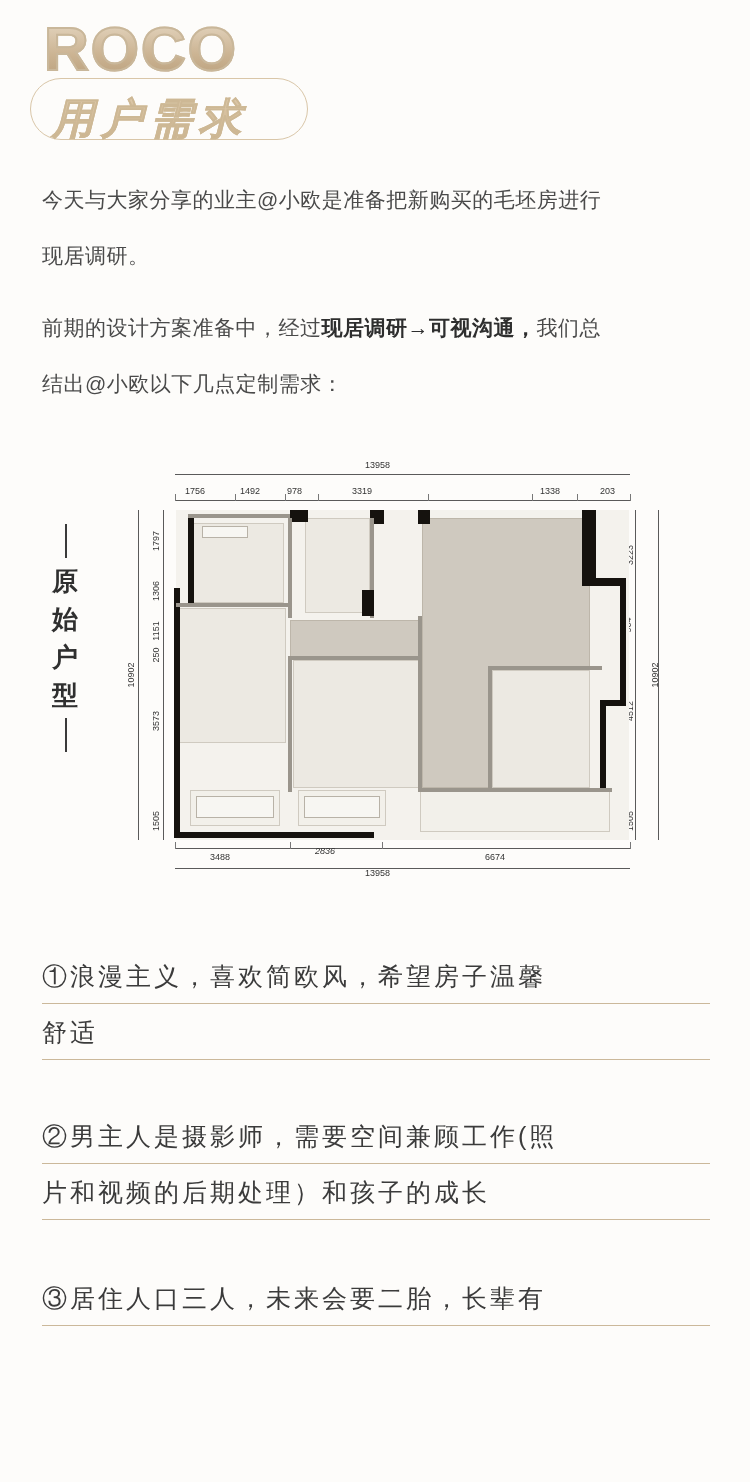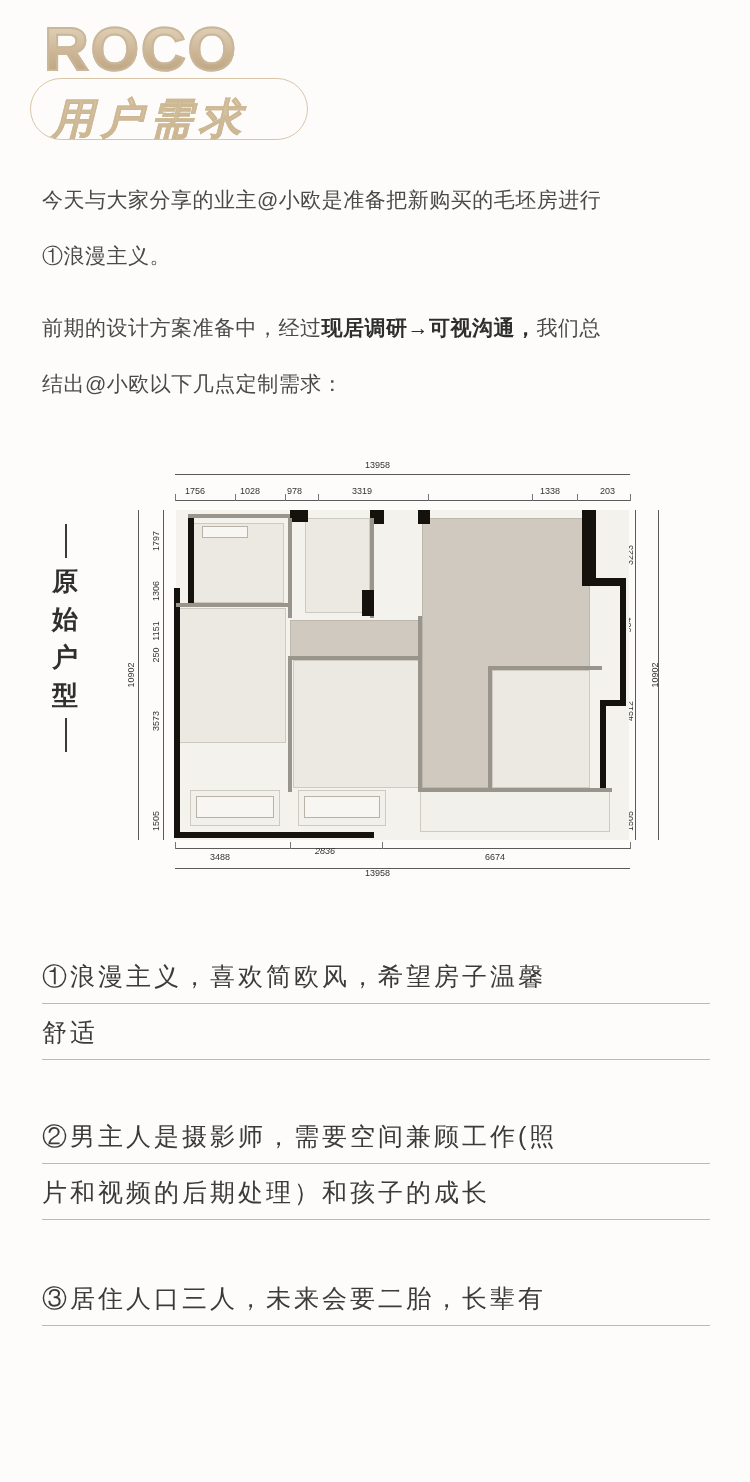--- a/index.html
+++ b/index.html
@@ -192,21 +192,21 @@
 
 <div class="page">
 
   <div class="logo">ROCO</div>
 
   <div class="title-pill"></div>
   <div class="title-text">用户需求</div>
 
   <div class="para" id="para1">
     <span>今天与大家分享的业主@小欧是准备把新购买的毛坯房进行</span><br>
-    <span>①浪漫主义。</span>
+    <span>现居调研。</span>
   </div>
 
   <div class="para" id="para2">
     <span>前期的设计方案准备中，经过</span><b>现居调研→可视沟通，</b><span>我们总</span><br>
     <span>结出@小欧以下几点定制需求：</span>
   </div>
 
   <div class="plan-wrap">
 
     <div class="side-label">
@@ -227,21 +227,21 @@
       <div class="tick" style="left:45px; top:46px;"></div>
       <div class="tick" style="left:105px; top:46px;"></div>
       <div class="tick" style="left:155px; top:46px;"></div>
       <div class="tick" style="left:188px; top:46px;"></div>
       <div class="tick" style="left:298px; top:46px;"></div>
       <div class="tick" style="left:402px; top:46px;"></div>
       <div class="tick" style="left:447px; top:46px;"></div>
       <div class="tick" style="left:500px; top:46px;"></div>
 
       <div class="dim" style="left:55px; top:38px;">1756</div>
-      <div class="dim" style="left:110px; top:38px;">1028</div>
+      <div class="dim" style="left:110px; top:38px;">1492</div>
       <div class="dim" style="left:157px; top:38px;">978</div>
       <div class="dim" style="left:222px; top:38px;">3319</div>
       <div class="dim" style="left:335px; top:38px;margin-top:37px;">3147</div>
       <div class="dim" style="left:410px; top:38px;">1338</div>
       <div class="dim" style="left:470px; top:38px;">203</div>
 
       <div class="tickline-v" style="left:8px; top:62px; height:330px;"></div>
       <div class="dim-v" style="left:-12px; top:222px; transform:rotate(-90deg);">10902</div>
 
       <div class="tickline-v" style="left:33px; top:62px; height:330px;"></div>

